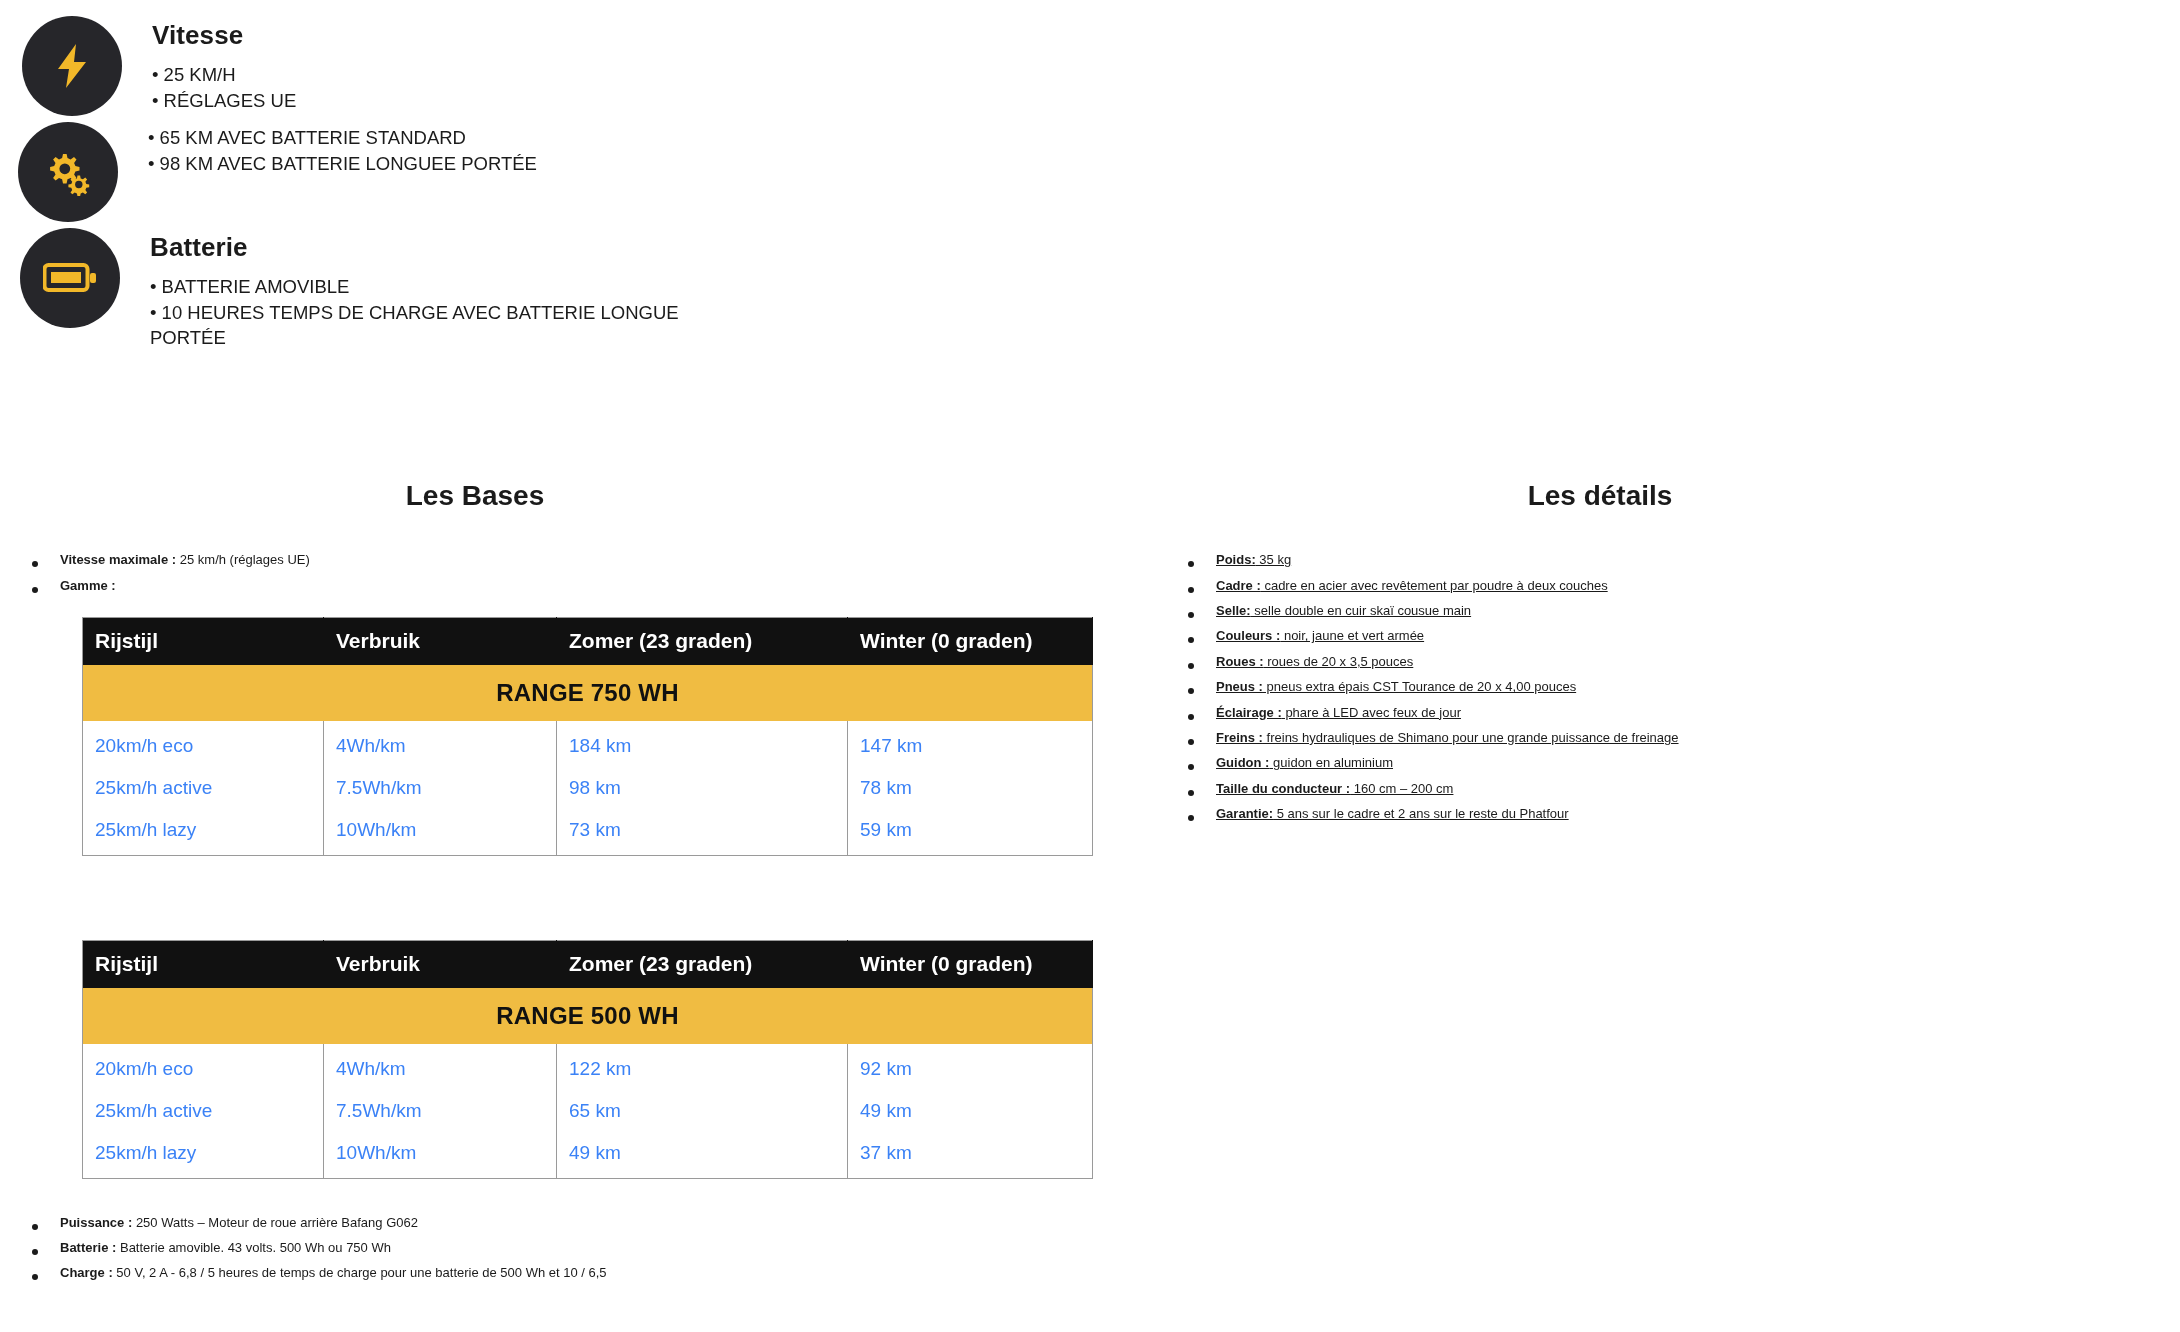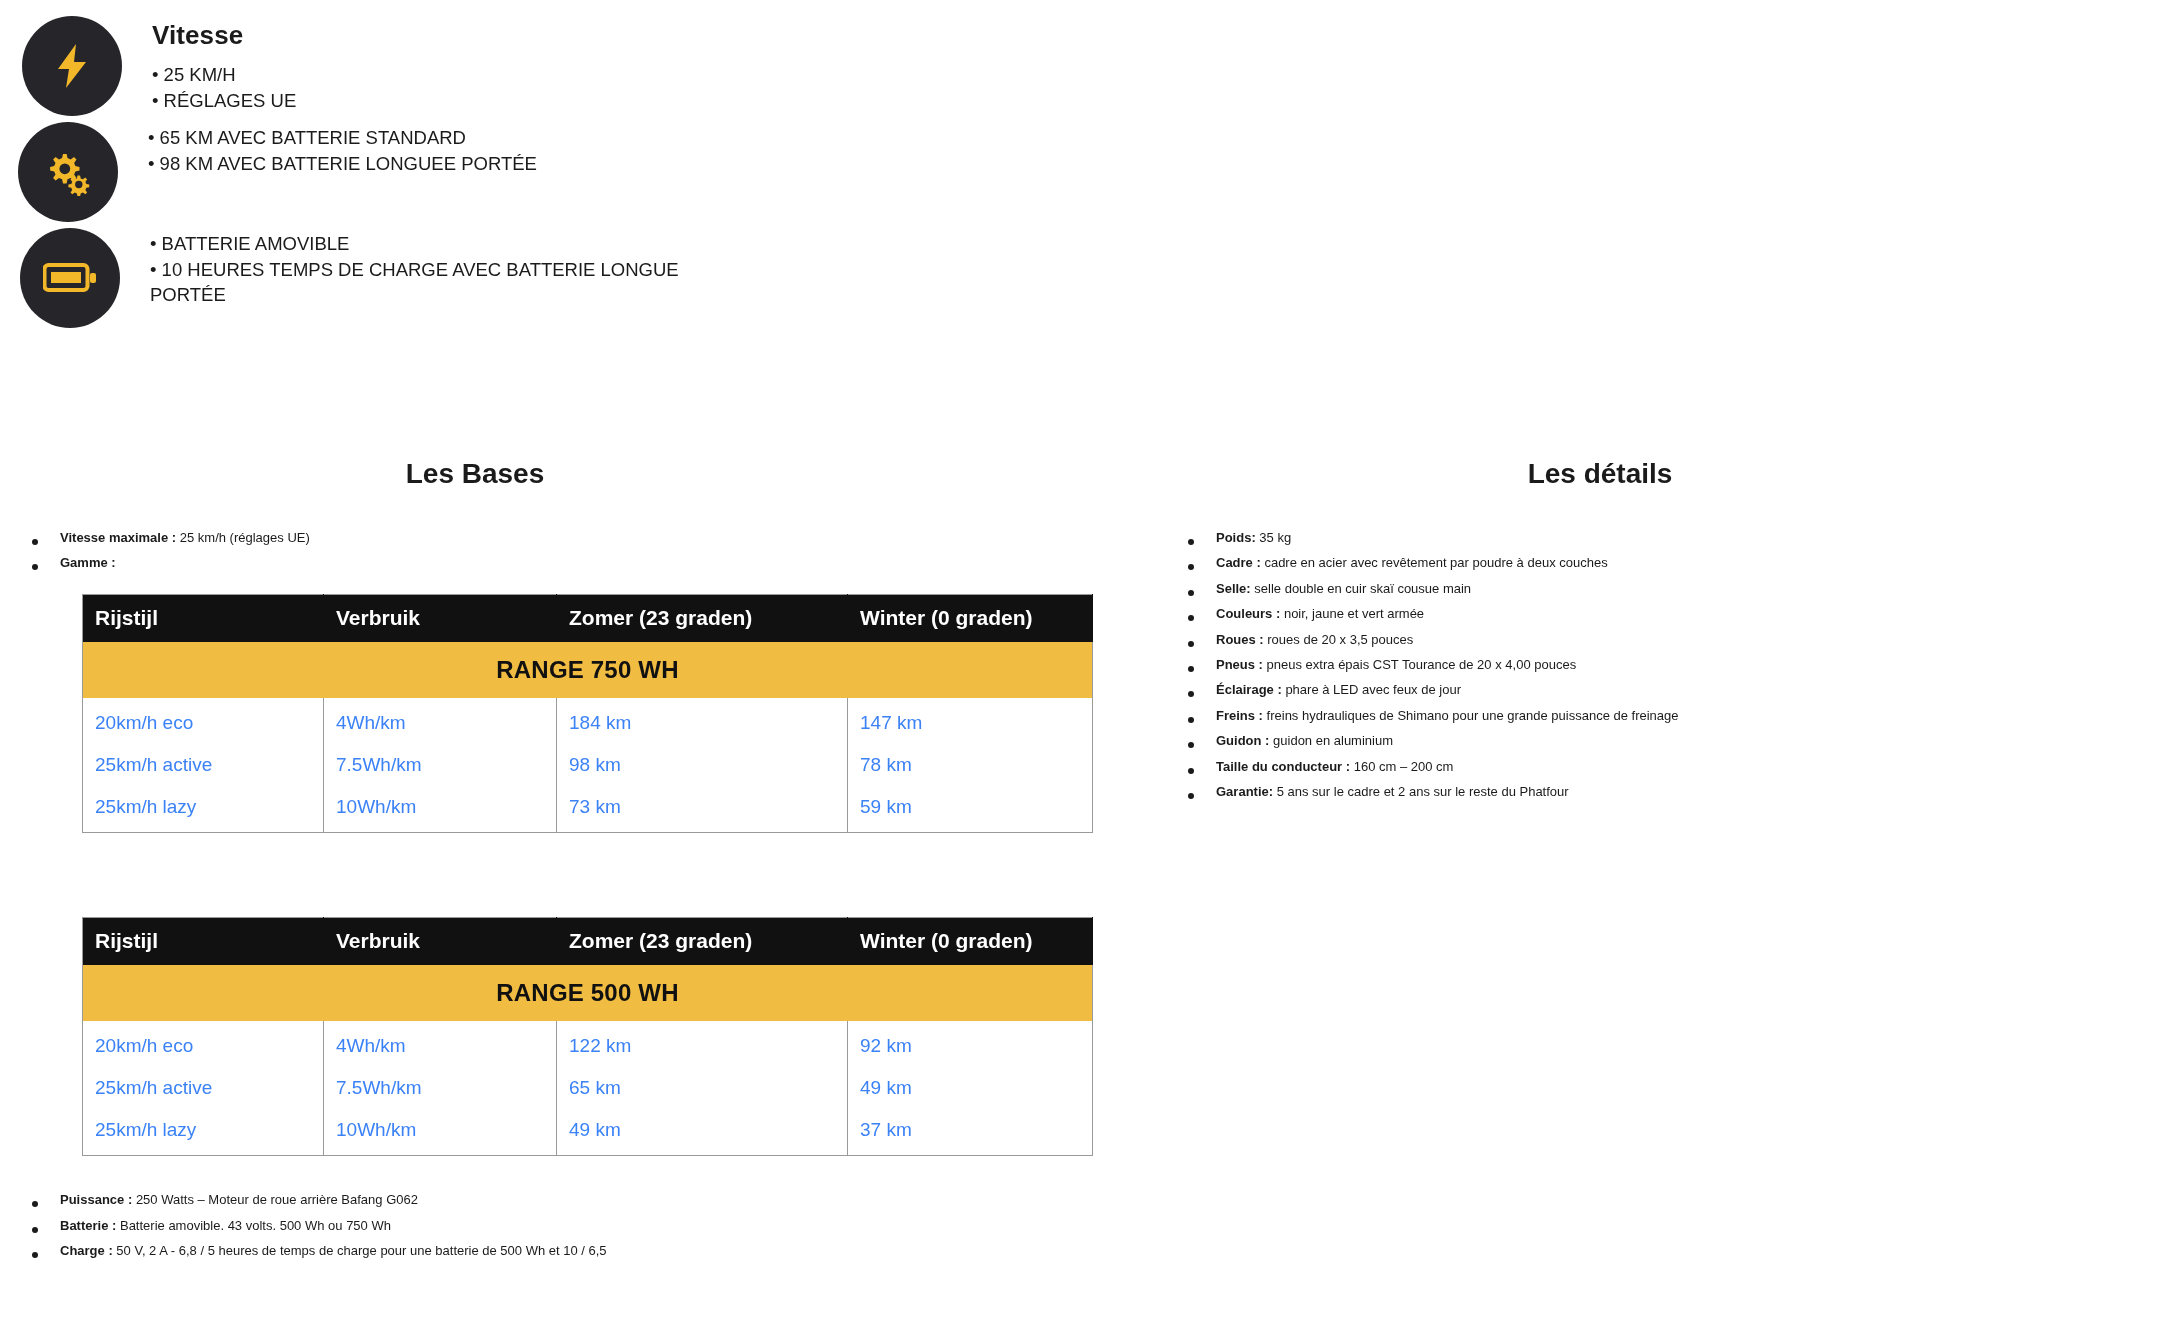--- a/index.html
+++ b/index.html
@@ -94,21 +94,21 @@
     content: "";
     position: absolute;
     left: -16px;
     top: 9px;
     width: 6px;
     height: 6px;
     border-radius: 50%;
     background: #1b1b1b;
   }
   .col-left ul.bullets { margin-left: 48px; }
-  .col-right ul.bullets { margin-left: 64px; }
+  .col-right ul.bullets { margin-left: 64px; text-decoration: underline; }
   .bold { font-weight: bold; }
 
   
   .range-table {
     width: 918px;
     margin: 22px 0 0 82px;
     border-collapse: collapse;
     table-layout: fixed;
     background: #fff;
   }
@@ -194,20 +194,21 @@
     <div class="badge">
       <span>
         <svg width="54" height="34" viewBox="0 0 54 34" aria-hidden="true">
           <rect x="1.5" y="4" width="43" height="25" rx="4" ry="4" fill="none" stroke="#f2b829" stroke-width="4"></rect>
           <rect x="8" y="11" width="30" height="11" fill="#f2b829"></rect>
           <rect x="47" y="12" width="6" height="10" rx="2" fill="#f2b829"></rect>
         </svg>
       </span>
     </div>
     <div class="feature-text">
+      <div class="feature-title">Batterie</div>
       <div class="feature-line">• BATTERIE AMOVIBLE</div>
       <div class="feature-line">• 10 HEURES TEMPS DE CHARGE AVEC BATTERIE LONGUE PORTÉE</div>
     </div>
   </div>
 
 </div>
 
 <div class="columns">
 
   <div class="col-left">

